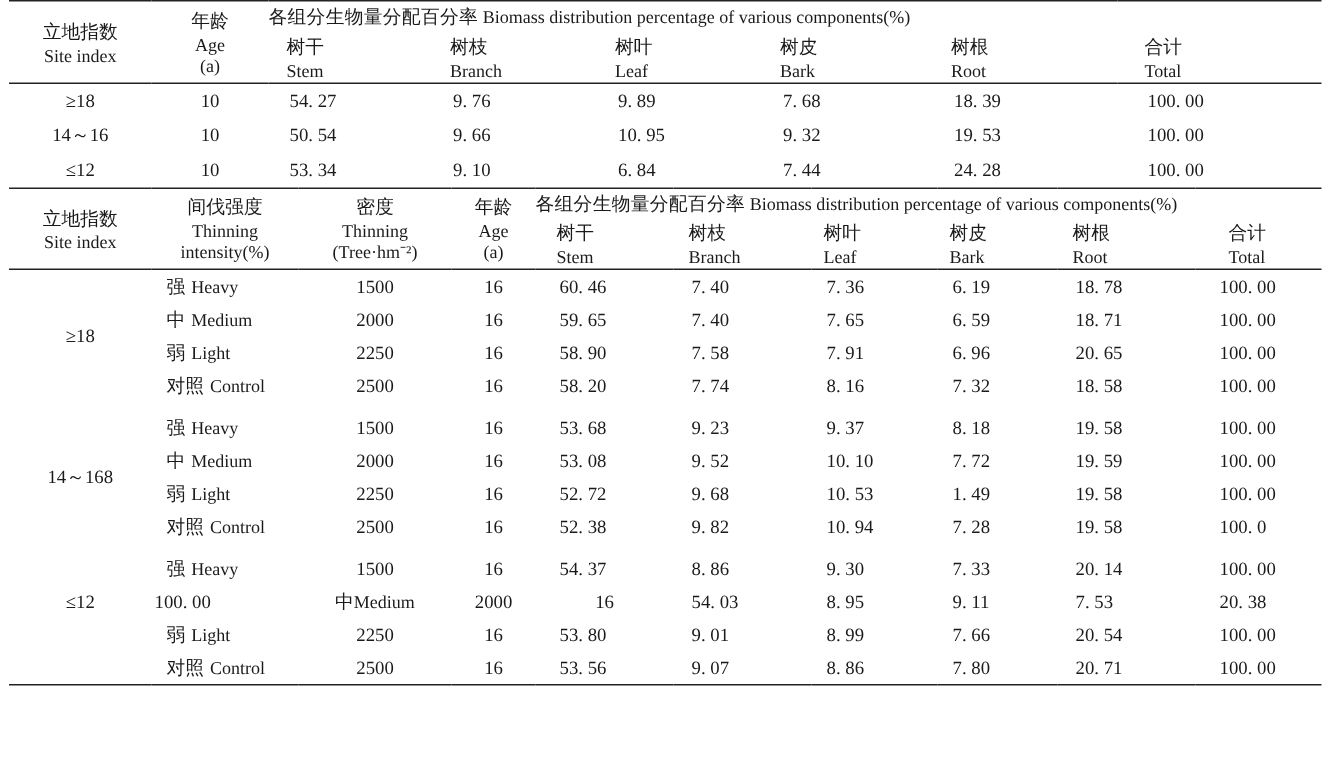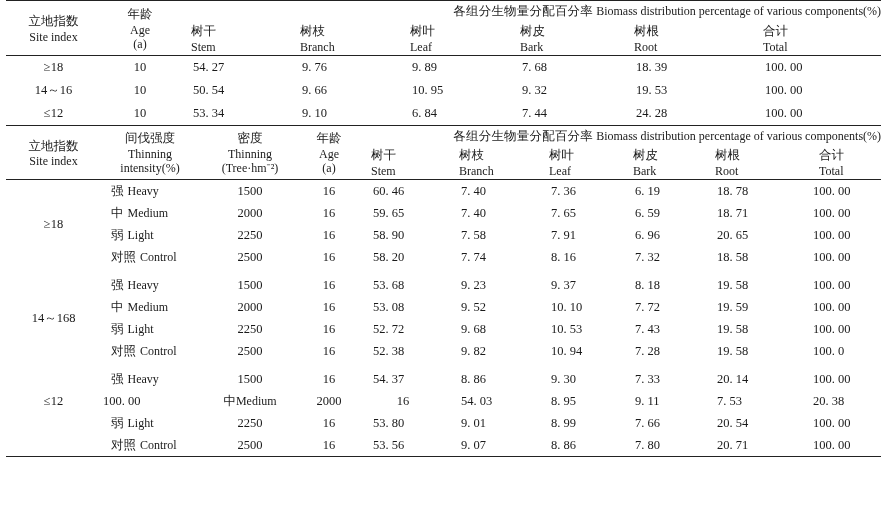--- a/index.html
+++ b/index.html
@@ -40,21 +40,21 @@
   .cn { font-size: 12.5px; }
   .en { font-size: 12px; }
   .ctr { text-align: center; }
   .lft { text-align: left; }
 
   .hdr-cell { padding: 3px 2px 1px 2px; }
   .hdr-cell div { white-space: nowrap; }
   .hdr-cell .l2 { padding-top: 1px; }
 
   .spanhead {
-    text-align: right;
+    text-align: left;
     padding: 3px 0 2px 0;
     white-space: nowrap;
   }
   .spanhead .cn { letter-spacing: 0.2px; }
 
   .datarow td {
     height: 20px;
     padding: 1px 2px;
   }
   .t1 .datarow td { height: 21px; }
@@ -312,21 +312,21 @@
       </tr>
       <tr class="datarow">
         <td class="sub-left thin-lbl">
           <span class="cn">弱</span><span class="en">Light</span>
         </td>
         <td class="ctr">2250</td>
         <td class="ctr">16</td>
         <td class="numcol" style="padding-left:16px !important">52. 72</td>
         <td class="numcol" style="padding-left:12px !important">9. 68</td>
         <td class="numcol" style="padding-left:10px !important">10. 53</td>
-        <td class="numcol" style="padding-left:10px !important">7. 43</td>
+        <td class="numcol" style="padding-left:10px !important">1. 49</td>
         <td class="numcol" style="padding-left:12px !important">19. 58</td>
         <td class="numcol" style="padding-left:16px !important">100. 00</td>
       </tr>
       <tr class="datarow">
         <td class="sub-left thin-lbl">
           <span class="cn">对照</span><span class="en">Control</span>
         </td>
         <td class="ctr">2500</td>
         <td class="ctr">16</td>
         <td class="numcol" style="padding-left:16px !important">52. 38</td>

